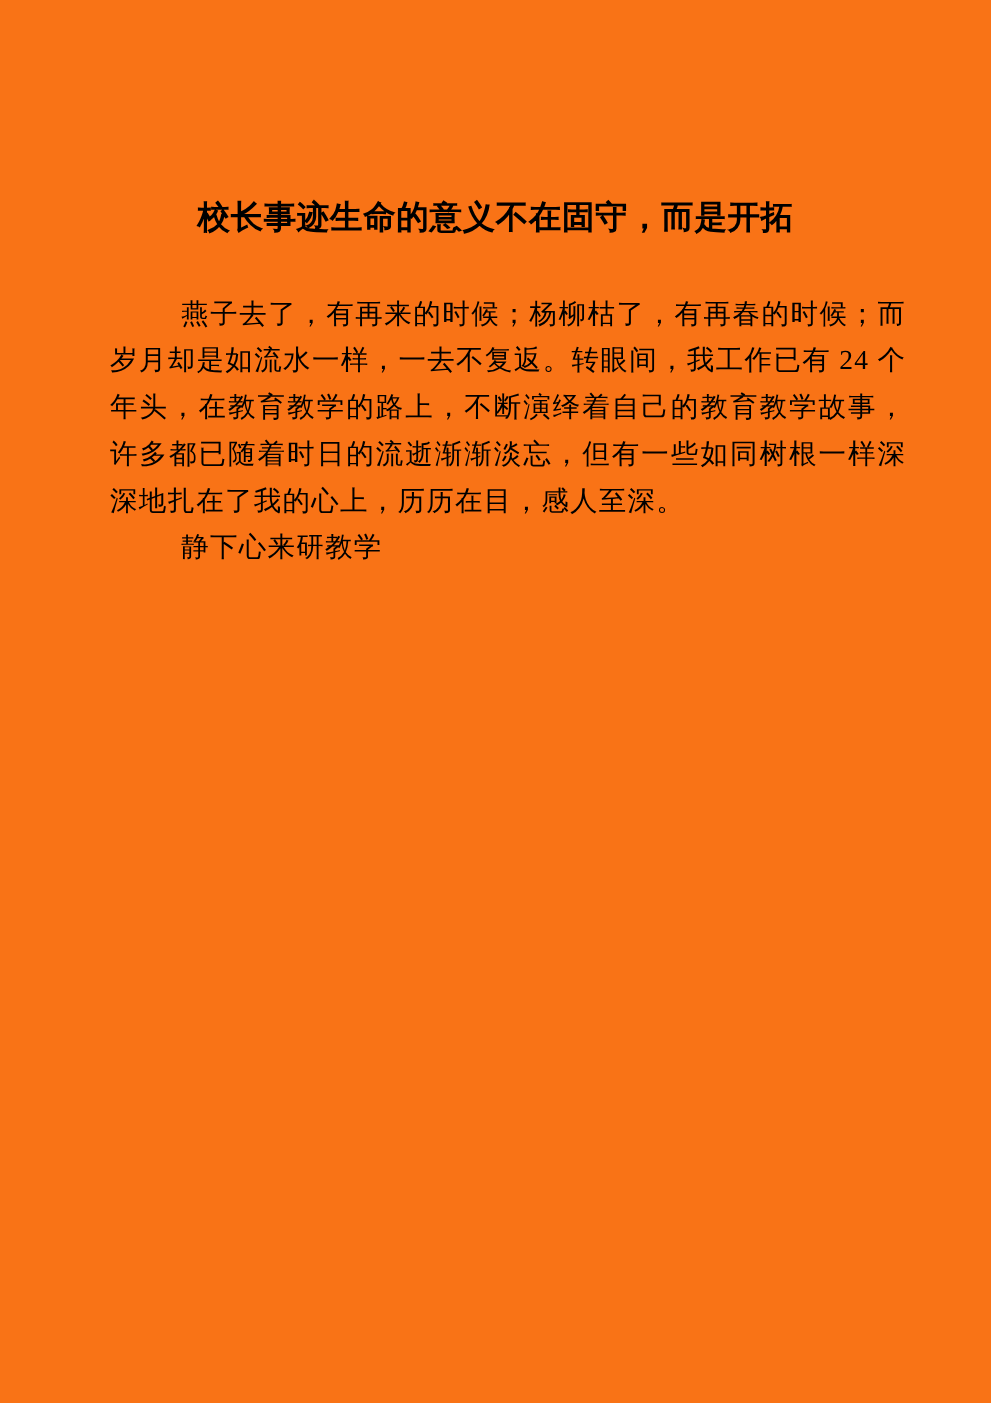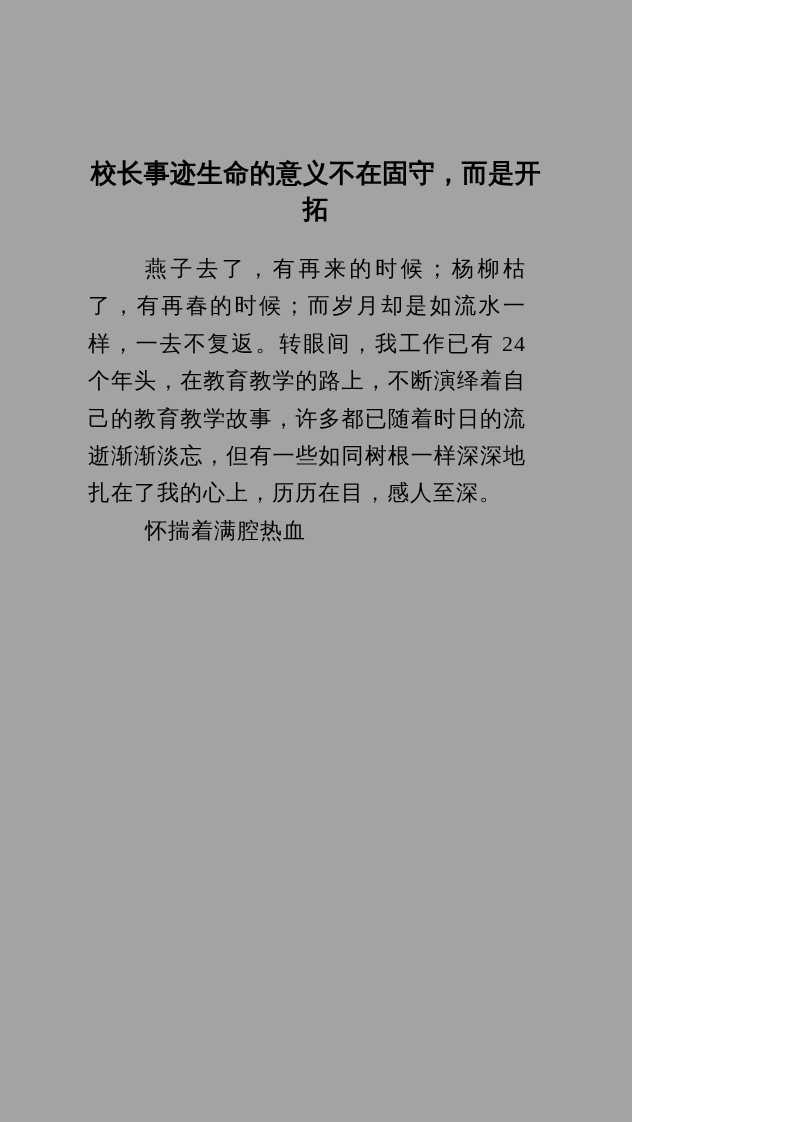--- a/index.html
+++ b/index.html
@@ -2,40 +2,40 @@
 <html lang="zh"><head>
 <meta charset="utf-8">
 <style>
   html, body {
     margin: 0;
     padding: 0;
     background: #ffffff;
   }
   .page {
     position: relative;
-    width: 632px;
+    width: 793px;
     height: 1122px;
-    background: #a3a3a3;
+    background: #f97316;
     overflow: hidden;
   }
   .doc-title {
     margin: 155px 0 0 0;
     padding: 0 80px;
     font-family: "Liberation Sans", sans-serif;
     font-weight: 700;
     font-size: 26px;
     line-height: 36px;
     text-align: center;
     color: #000000;
     letter-spacing: 0.5px;
   }
   .doc-body {
-    margin-top: 23px;
+    margin-top: 41px;
     padding-left: 88px;
-    padding-right: 106px;
+    padding-right: 68px;
   }
   .doc-body p {
     margin: 0;
     font-family: "Liberation Serif", serif;
     font-size: 22px;
     line-height: 37.4px;
     letter-spacing: 1px;
     text-align: justify;
     text-justify: inter-ideograph;
     text-indent: 57px;
@@ -43,15 +43,15 @@
   }
 </style>
 </head>
 <body>
 
 <div class="page">
   <h1 class="doc-title">校长事迹生命的意义不在固守，而是开拓</h1>
 
   <div class="doc-body">
     <p>燕子去了，有再来的时候；杨柳枯了，有再春的时候；而岁月却是如流水一样，一去不复返。转眼间，我工作已有 24 个年头，在教育教学的路上，不断演绎着自己的教育教学故事，许多都已随着时日的流逝渐渐淡忘，但有一些如同树根一样深深地扎在了我的心上，历历在目，感人至深。</p>
-    <p>怀揣着满腔热血</p>
+    <p>静下心来研教学</p>
   </div>
 </div>
 
 </body></html>

